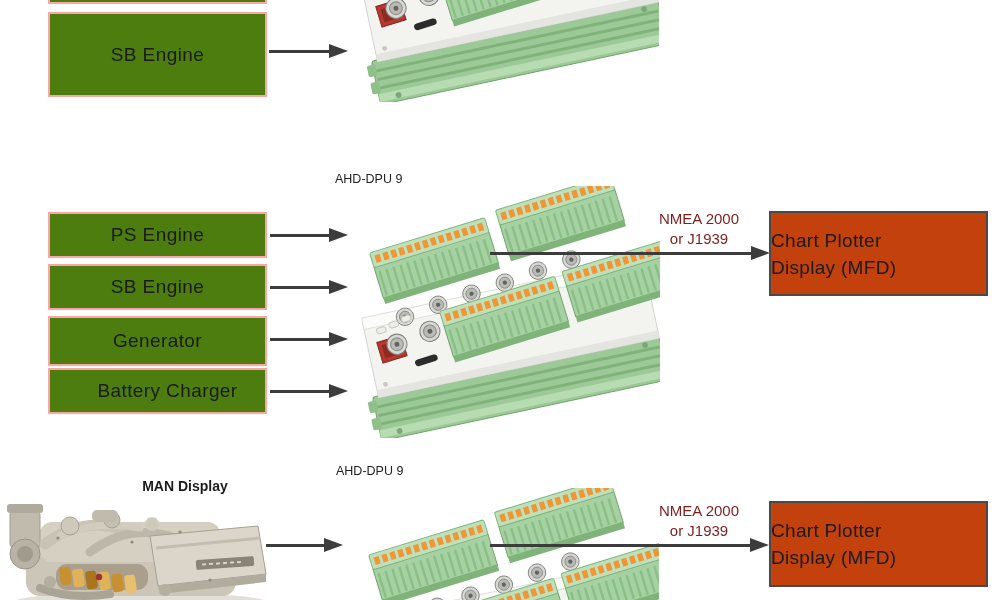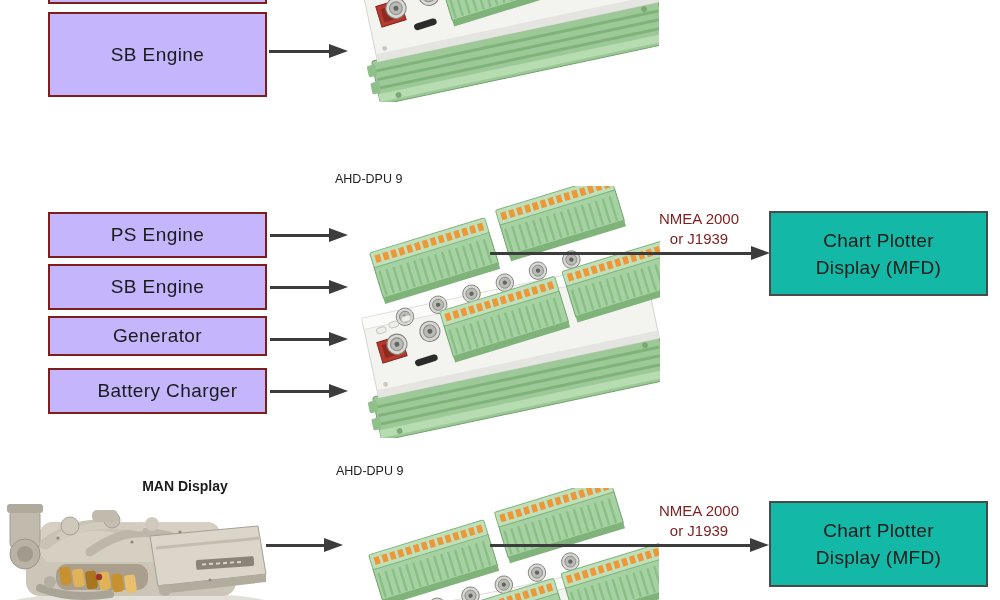--- a/index.html
+++ b/index.html
@@ -1,22 +1,22 @@
 <!DOCTYPE html>
 <html><head>
 <meta charset="utf-8">
 <style>
   html,body{margin:0;padding:0;background:#fff;}
   .canvas{position:relative;width:1000px;height:600px;background:#ffffff;overflow:hidden;
           font-family:"Liberation Sans",sans-serif;color:#1b1b1b;}
-  .src-box{position:absolute;left:48px;width:219px;border:2px solid #7f1d1d;background:#c4b5fd;
+  .src-box{position:absolute;left:48px;width:219px;border:2px solid #fca5a5;background:#4d7c0f;
            display:flex;align-items:center;justify-content:center;font-size:19px;letter-spacing:.4px;
            box-sizing:border-box;z-index:3;}
-  .out-box{position:absolute;left:769px;width:219px;border:2px solid #4a4a4a;background:#14b8a6;
-           display:flex;flex-direction:column;align-items:center;justify-content:center;
+  .out-box{position:absolute;left:769px;width:219px;border:2px solid #4a4a4a;background:#c2410c;
+           display:flex;flex-direction:column;align-items:flex-start;justify-content:center;
            font-size:19px;line-height:27px;letter-spacing:.3px;box-sizing:border-box;z-index:3;}
   .arrow-line{position:absolute;height:2.5px;background:#3c3c3c;z-index:2;}
   .arrow-head{position:absolute;width:0;height:0;border-top:7px solid transparent;
               border-bottom:7px solid transparent;border-left:19px solid #3c3c3c;z-index:2;}
   .device-label{position:absolute;width:110px;font-size:12.5px;color:#222;z-index:3;}
   .bus-label{position:absolute;width:112px;text-align:center;font-size:15px;line-height:19.5px;
              color:#7f1d1d;z-index:3;}
   .engine-label{position:absolute;left:110px;top:478px;width:150px;text-align:center;
                 font-weight:bold;font-size:14px;z-index:3;}
   .device-wrap{position:absolute;overflow:hidden;z-index:1;}
@@ -104,21 +104,21 @@
   </div>
 
   <div class="device-label" style="left:335px;top:172px;">AHD-DPU 9</div>
 
   <div class="src-box" style="top:212px;height:46px;">
     <span>PS Engine</span>
   </div>
   <div class="src-box" style="top:264px;height:46px;">
     <span>SB Engine</span>
   </div>
-  <div class="src-box" style="top:316px;height:40px;">
+  <div class="src-box" style="top:316px;height:50px;">
     <span>Generator</span>
   </div>
   <div class="src-box" style="top:368px;height:46px;padding-left:20px;">
     <span>Battery Charger</span>
   </div>
 
   <div class="arrow-line" style="left:270px;top:234px;width:61px;"></div>
   <div class="arrow-head" style="left:329px;top:228px;"></div>
   <div class="arrow-line" style="left:270px;top:286px;width:61px;"></div>
   <div class="arrow-head" style="left:329px;top:280px;"></div>

